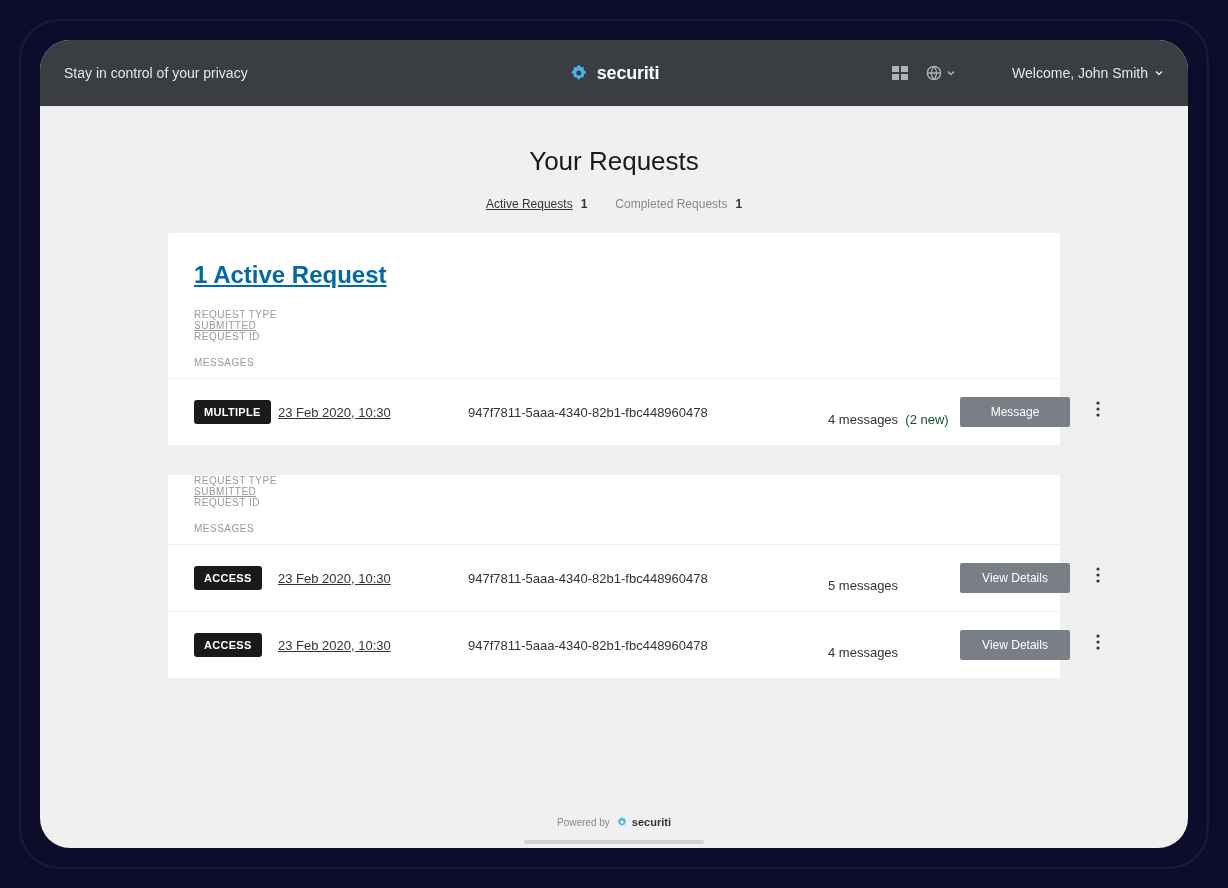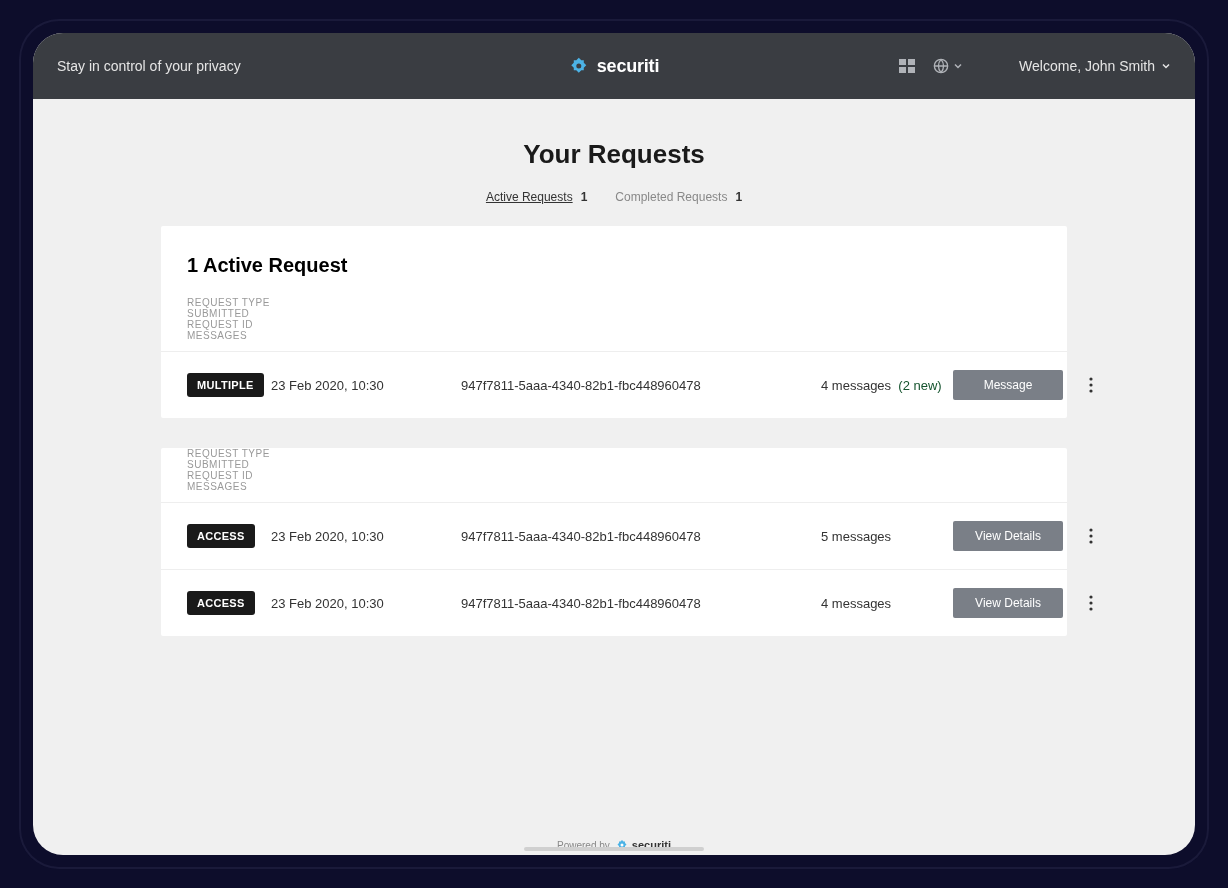--- a/index.html
+++ b/index.html
@@ -11,21 +11,21 @@
   display: flex;
   align-items: center;
   justify-content: center;
 }
 
 .device-frame {
   width: 1190px;
   height: 850px;
   background: #0d0d2b;
   border-radius: 40px;
-  padding: 14px;
+  padding: 21px;
   box-shadow: inset 0 0 0 2px #1a1a3a;
 }
 
 .screen {
   width: 100%;
   height: 100%;
   background: #f0f0f0;
   border-radius: 30px;
   overflow: hidden;
   display: flex;
@@ -111,21 +111,21 @@
 
 .content {
   flex: 1;
   overflow-y: auto;
   padding: 40px 0 0 0;
 }
 
 .page-title {
   text-align: center;
   font-size: 26px;
-  font-weight: 700;
+  font-weight: 400;
   color: #1a1a1a;
   margin-bottom: 20px;
 }
 
 .tabs {
   display: flex;
   justify-content: center;
   gap: 28px;
   font-size: 12px;
   margin-bottom: 22px;
@@ -150,24 +150,25 @@
 }
 
 
 .card {
   background: #fff;
   margin: 0 128px 30px 128px;
   border-radius: 2px;
 }
 
 .card-title {
-  font-size: 20px;
+  font-size: 24px;
   font-weight: 700;
-  color: #000000;
+  color: #0369a1;
   padding: 28px 26px 20px 26px;
+  text-decoration: underline;
 }
 
 .col-headers {
   display: flex;
   padding: 0 26px 10px 26px;
   font-size: 10px;
   letter-spacing: 0.5px;
   color: #999;
   text-transform: uppercase;
   flex-direction: column;
@@ -176,24 +177,24 @@
 .row {
   display: flex;
   align-items: center;
   padding: 18px 26px;
   border-top: 1px solid #eee;
   font-size: 13px;
   color: #333;
 }
 
 .col-type { width: 84px; flex-shrink: 0; }
-.col-sub  { width: 190px; flex-shrink: 0; }
+.col-sub  { width: 190px; flex-shrink: 0; text-decoration: underline; }
 .col-id   { width: 360px; flex-shrink: 0; }
-.col-msg  { width: 132px; flex-shrink: 0; }
-.col-act  { flex: 1; display: flex; justify-content: flex-end; align-items: center; gap: 16px; }
+.col-msg  { width: 132px; flex-shrink: 0; margin-top: 15px; }
+.col-act  { flex: 1; display: flex; justify-content: flex-end; gap: 16px; }
 
 .badge {
   display: inline-block;
   background: #1a1a1a;
   color: #fff;
   font-size: 11px;
   font-weight: 600;
   padding: 6px 10px;
   border-radius: 3px;
   letter-spacing: 0.3px;
@@ -221,21 +222,21 @@
   display: flex;
   align-items: center;
   justify-content: center;
   cursor: pointer;
   color: #333;
 }
 
 
 .footer {
   position: absolute;
-  bottom: 4px;
+  bottom: 20px;
   left: 0;
   right: 0;
   text-align: center;
   font-size: 10px;
   color: #888;
   display: flex;
   align-items: center;
   justify-content: center;
   gap: 6px;
 }

